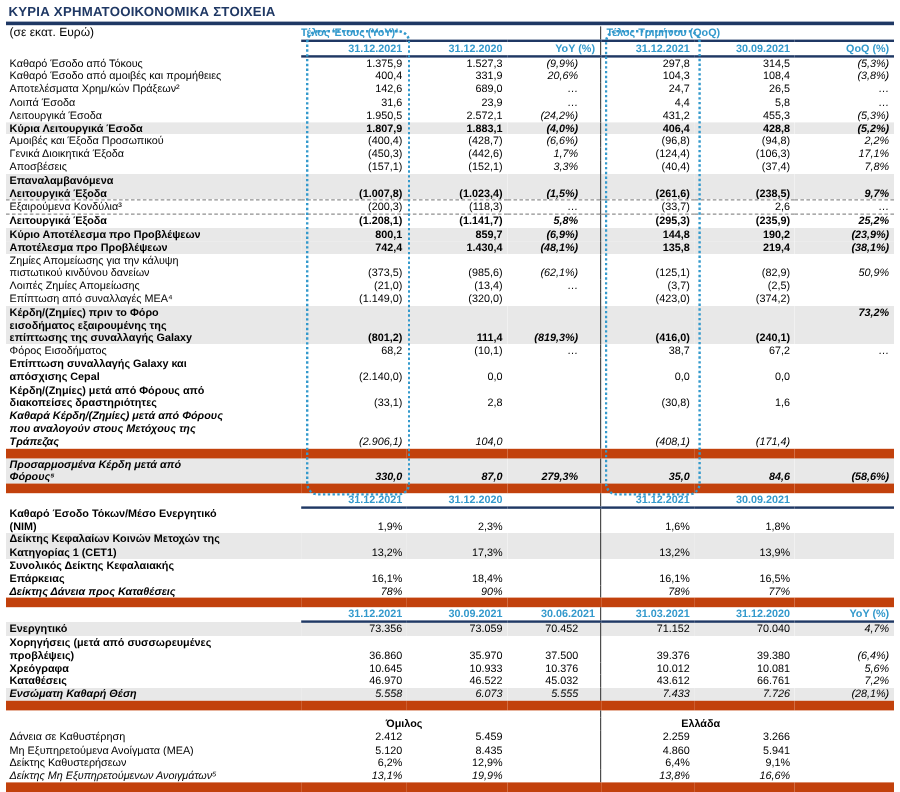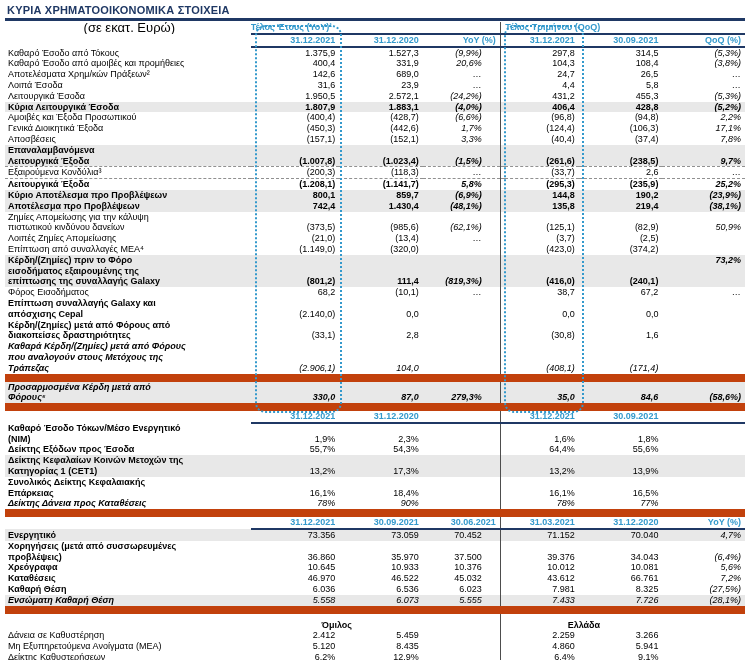--- a/index.html
+++ b/index.html
@@ -9,21 +9,21 @@
   .title { font-size:11px; font-weight:bold; color:#1F3864; border-bottom:3px solid #1F3864; padding:1px 0 2px 2px; letter-spacing:0.2px; }
   .table-wrap { position:relative; margin-top:1px; }
   table { border-collapse:collapse; table-layout:fixed; width:740px; }
   td { font-size:9px; line-height:10.8px; vertical-align:bottom; padding:0; overflow:hidden; }
   td.lbl { text-align:left; white-space:pre-line; padding-left:3px; }
   td.num { text-align:right; padding-right:4px; }
   td.c3 { padding-right:18px; }
   td.hdr { color:#3399CC; font-weight:bold; text-align:right; padding-right:4px; }
   td.grp { color:#3399CC; font-weight:bold; }
   td.grp2 { font-weight:bold; text-align:center;margin-top:32px; }
-  td.unit { font-size:13px;text-align:center; }
+  td.unit { font-size:10px; }
   td.div { border-left:1px solid #4d4d4d; }
   td.nb { border-bottom:2px solid #1F3864; }
   tr.shaded > td { background:#E8E8E8; }
   tr.bold > td { font-weight:bold; }
   tr.lbl-bold > td.lbl { font-weight:bold; }
   tr.dashed > td { border-top:1px dashed #909090; border-bottom:1px dashed #909090; }
   tr.navy-b > td { border-bottom:8px solid #c2410c;font-style:italic; }
   tr.qoq-top > td.c6 { vertical-align:top; }
   td.pct { font-style:italic; }
   tr.gap > td { height:10px; }
@@ -324,30 +324,20 @@
             <td class="lbl">Καθαρό Έσοδο Τόκων/Μέσο Ενεργητικό
 (NIM)</td>
             <td class="num c1">1,9%</td>
             <td class="num c2">2,3%</td>
             <td class="num c3"></td>
             <td class="div"></td>
             <td class="num c4">1,6%</td>
             <td class="num c5">1,8%</td>
             <td class="num c6"></td>
           </tr>
-          <tr class="lbl-bold">
-            <td class="lbl">Δείκτης Εξόδων προς Έσοδα</td>
-            <td class="num c1">55,7%</td>
-            <td class="num c2">54,3%</td>
-            <td class="num c3"></td>
-            <td class="div"></td>
-            <td class="num c4">64,4%</td>
-            <td class="num c5">55,6%</td>
-            <td class="num c6"></td>
-          </tr>
           <tr class="shaded lbl-bold">
             <td class="lbl">Δείκτης Κεφαλαίων Κοινών Μετοχών της
 Κατηγορίας 1 (CET1)</td>
             <td class="num c1">13,2%</td>
             <td class="num c2">17,3%</td>
             <td class="num c3"></td>
             <td class="div"></td>
             <td class="num c4">13,2%</td>
             <td class="num c5">13,9%</td>
             <td class="num c6"></td>
@@ -398,21 +388,21 @@
             <td class="num c6 pct">4,7%</td>
           </tr>
           <tr class="lbl-bold">
             <td class="lbl">Χορηγήσεις (μετά από συσσωρευμένες
 προβλέψεις)</td>
             <td class="num c1">36.860</td>
             <td class="num c2">35.970</td>
             <td class="num c3">37.500</td>
             <td class="div"></td>
             <td class="num c4">39.376</td>
-            <td class="num c5">34.043</td>
+            <td class="num c5">39.380</td>
             <td class="num c6 pct">(6,4%)</td>
           </tr>
           <tr class="lbl-bold">
             <td class="lbl">Χρεόγραφα</td>
             <td class="num c1">10.645</td>
             <td class="num c2">10.933</td>
             <td class="num c3">10.376</td>
             <td class="div"></td>
             <td class="num c4">10.012</td>
             <td class="num c5">10.081</td>
@@ -420,30 +410,20 @@
           </tr>
           <tr class="lbl-bold">
             <td class="lbl">Καταθέσεις</td>
             <td class="num c1">46.970</td>
             <td class="num c2">46.522</td>
             <td class="num c3">45.032</td>
             <td class="div"></td>
             <td class="num c4">43.612</td>
             <td class="num c5">66.761</td>
             <td class="num c6 pct">7,2%</td>
-          </tr>
-          <tr class="lbl-bold">
-            <td class="lbl">Καθαρή Θέση</td>
-            <td class="num c1">6.036</td>
-            <td class="num c2">6.536</td>
-            <td class="num c3">6.023</td>
-            <td class="div"></td>
-            <td class="num c4">7.981</td>
-            <td class="num c5">8.325</td>
-            <td class="num c6 pct">(27,5%)</td>
           </tr>
           <tr class="shaded lbl-bold navy-b">
             <td class="lbl">Ενσώματη Καθαρή Θέση</td>
             <td class="num c1">5.558</td>
             <td class="num c2">6.073</td>
             <td class="num c3">5.555</td>
             <td class="div"></td>
             <td class="num c4">7.433</td>
             <td class="num c5">7.726</td>
             <td class="num c6 pct">(28,1%)</td>

